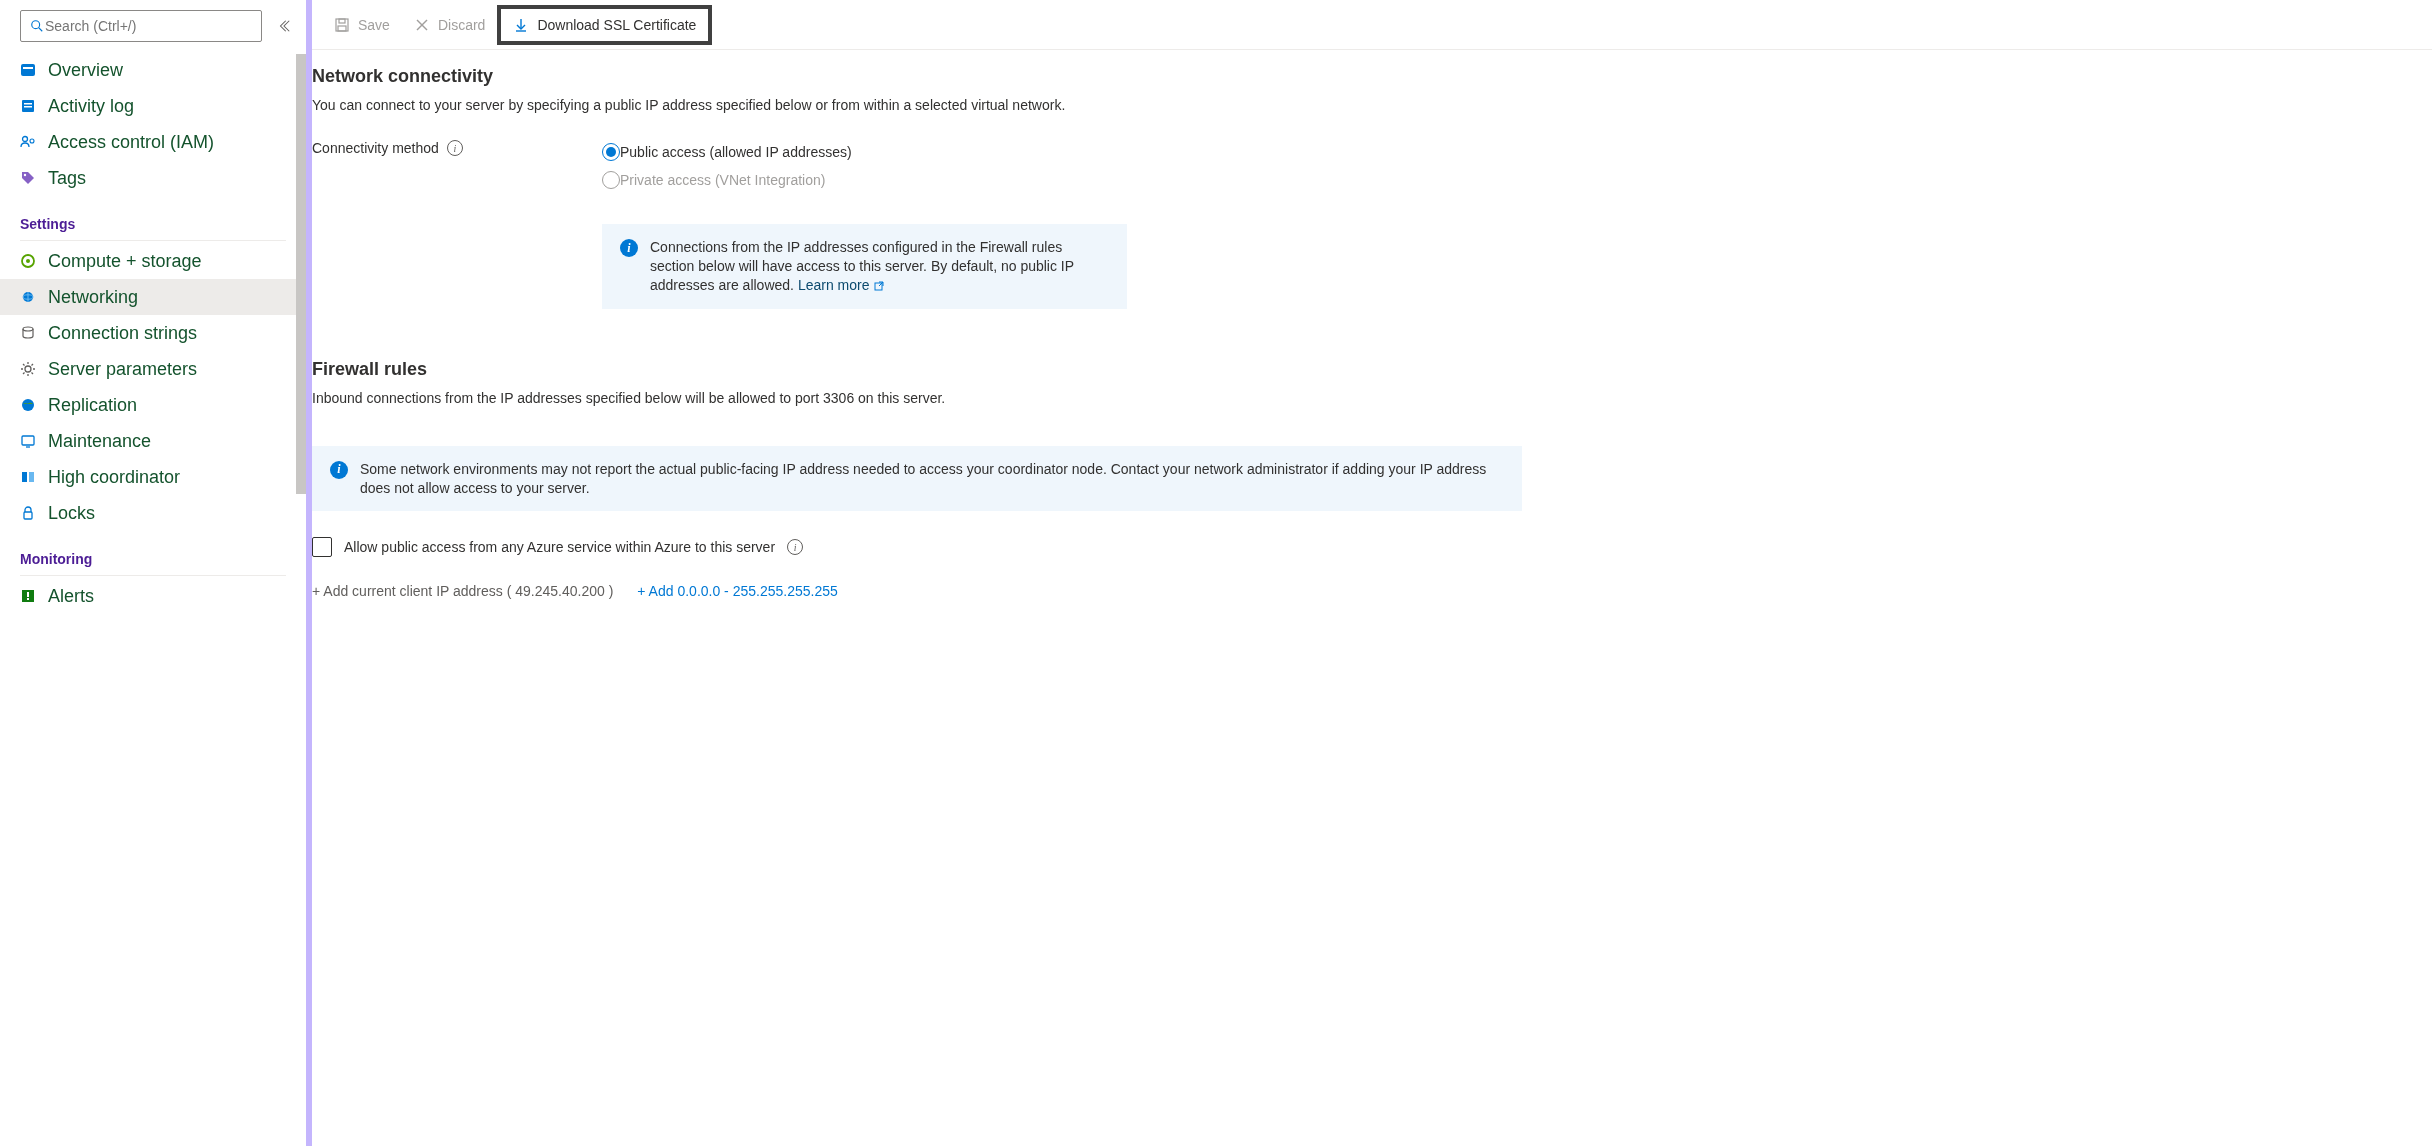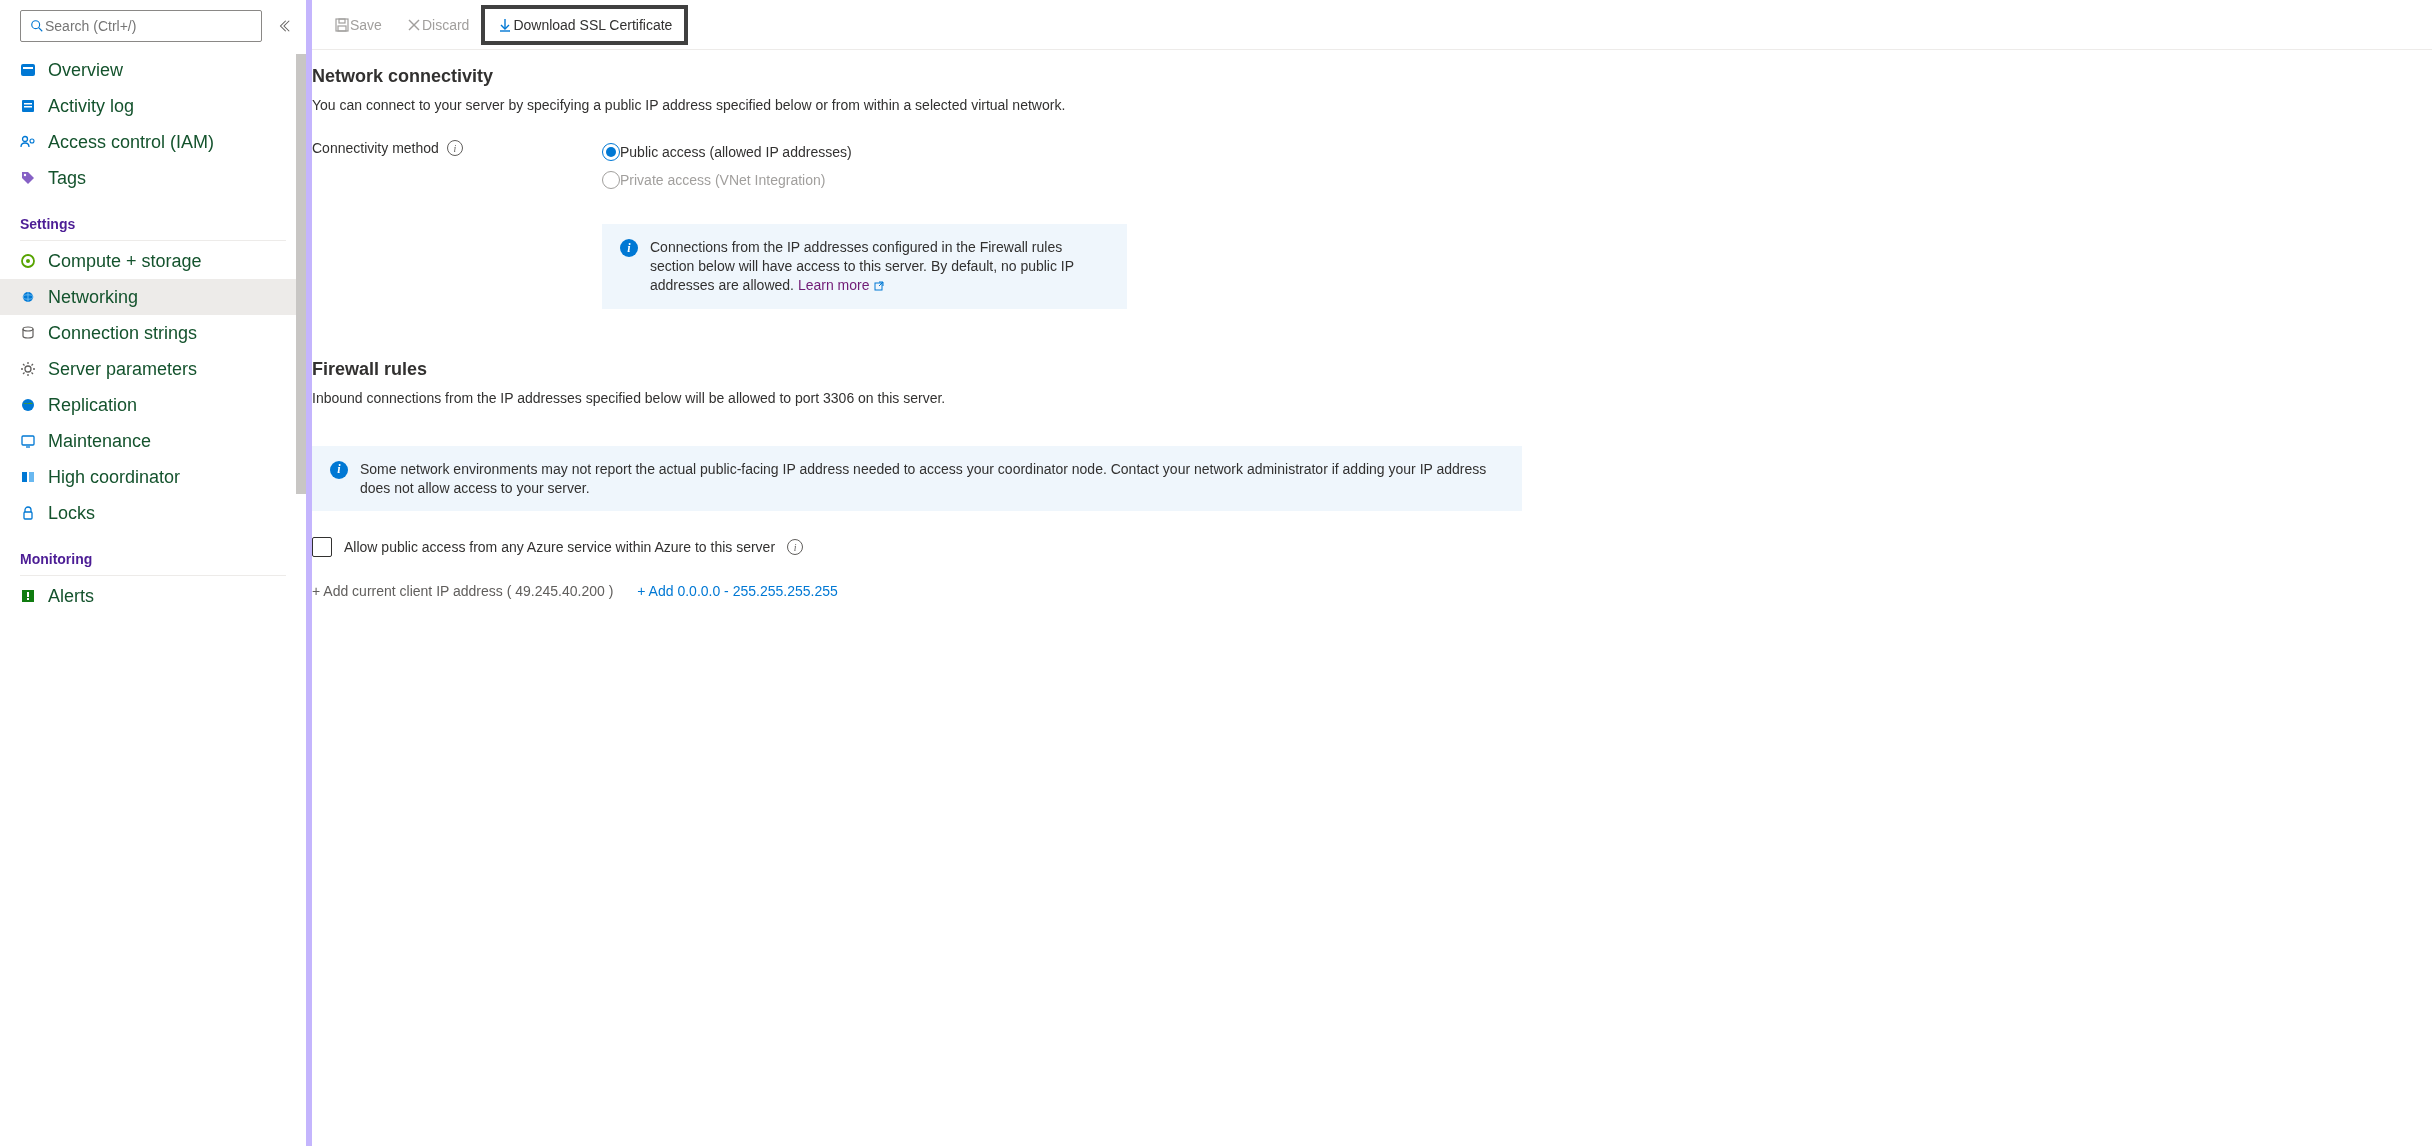--- a/index.html
+++ b/index.html
@@ -114,20 +114,21 @@
     align-items: center;
     padding: 0 20px 0 10px;
     border-bottom: 1px solid #edebe9;
     gap: 0;
   }
   .toolbar-btn {
     display: flex;
     align-items: center;
     height: 40px;
     padding: 0 12px;
+    gap: 8px;
     cursor: pointer;
     color: #323130;
   }
   .toolbar-btn.disabled { color: #a19f9d; }
   .toolbar-btn .tb-icon { width: 16px; height: 16px; display:flex;align-items:center;justify-content:center;}
   .highlighted-btn {
     border: 4px solid #404040;
     margin: -4px 0;
   }
   .content {
@@ -193,21 +194,21 @@
     color: #fff;
     font-weight: bold;
     display:flex;align-items:center;justify-content:center;
     font-size: 12px;
     flex-shrink: 0;
     margin-top: 1px;
     font-family: Georgia, serif;
     font-style: italic;
   }
   .info-text { font-size: 14px; color: #323130; line-height: 1.35; }
-  .info-text a { color: #701a75; text-decoration: none; }
+  .info-text a { color: #0c4a6e; text-decoration: none; }
   .checkbox-row {
     display: flex; align-items: center; gap: 12px;
     margin-top: 26px;
   }
   .checkbox-box {
     width: 20px; height: 20px;
     border: 1px solid #323130;
     border-radius: 2px;
   }
   .add-row {

